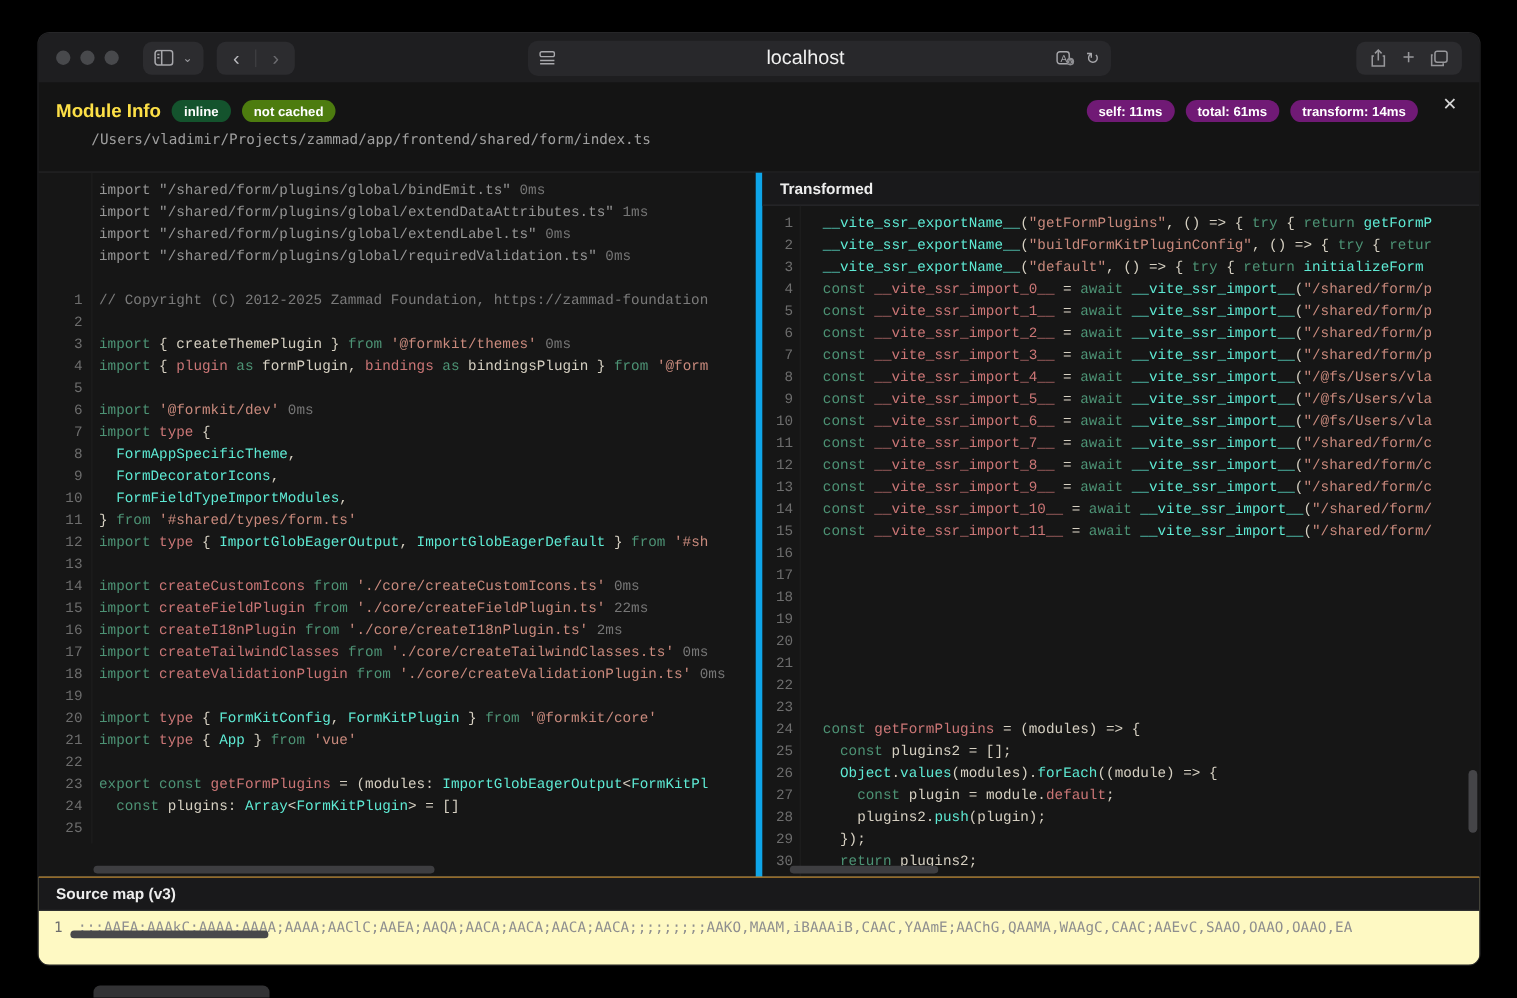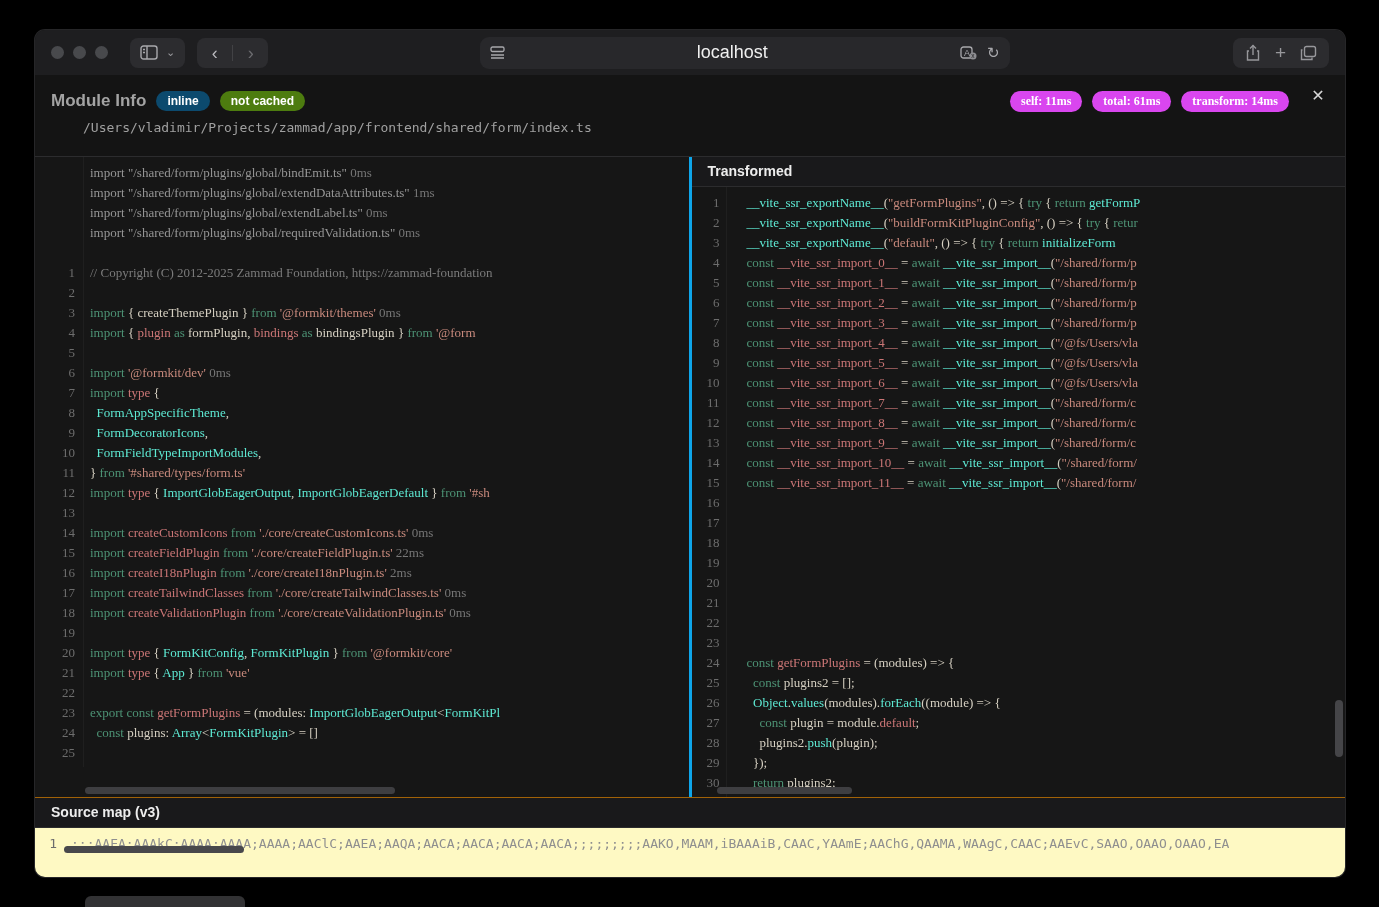--- a/index.html
+++ b/index.html
@@ -29,40 +29,40 @@
   .tb-icon { color:#9fa0a4; display:inline-flex; align-items:center; }
   .tb-right { display:flex; align-items:center; gap:14px; background:#2c2c2f;
               border-radius:8px; height:30px; padding:0 12px; margin-left:12px; color:#97979b; }
   .reload { font-size:15px; color:#a8a8ac; margin-left:10px; }
   svg.ic { display:block; }
 
   
   .page { height:802px; background:#141414; display:flex; flex-direction:column; }
   .page-header { position:relative; padding:16px 16px 0 16px; height:81px; flex:none; }
   .title-row { display:flex; align-items:center; gap:10px; }
-  .page-title { font-size:17px; font-weight:bold; color:#a3a3a3; }
+  .page-title { font-size:17px; font-weight:bold; color:#fde047; }
   .pill { border-radius:999px; font-size:12px; font-weight:bold; color:#fff;
           padding:3px 11px; }
   .timings { position:absolute; top:16px; right:56px; display:flex; gap:10px; }
-  .timing { background:#d946ef; color:#fff; font-size:12px; font-weight:bold;
-            border-radius:999px; padding:3px 11px;font-family:Liberation Serif, serif; }
+  .timing { background:#701a75; color:#fff; font-size:12px; font-weight:bold;
+            border-radius:999px; padding:3px 11px; }
   .close-btn { position:absolute; top:10px; right:16px; font-size:16px; color:#d6d6d6;
                width:22px; height:22px; text-align:center; line-height:22px; cursor:default; }
   .file-path { margin-top:9px; font-family:"DejaVu Sans Mono", monospace;
                font-size:13px; color:#a0a0a0;margin-left:32px; }
 
   
   .panels { display:flex; height:641px; border-top:1px solid #2c2c2e; flex:none; }
   .panel { flex:1; min-width:0; position:relative; overflow:hidden; background:#161616; }
-  .panel + .panel { border-left:3px solid #0ea5e9; }
+  .panel + .panel { border-left:6px solid #0ea5e9; }
   .panel-title { height:30px; line-height:29px; padding:0 16px; font-size:14px;
                  font-weight:bold; color:#ededed; border-bottom:1px solid #2c2c2e;
                  background:#19191b; }
   .code { position:relative; height:610px; overflow:hidden; padding-top:6px;
-          font-family:Liberation Serif, serif; font-size:13px; }
+          font-family:Liberation Mono, monospace; font-size:13px; }
   .gutline { position:absolute; left:48px; top:0; bottom:0; width:1px; background:#1f1f1f; }
   .cl { display:flex; height:20px; line-height:20px; white-space:pre; }
   .ln { flex:none; width:40px; text-align:right; color:#6d6d6d; }
   .ct { flex:1; min-width:0; overflow:hidden; padding-left:15px; color:#d6d0c2; }
   .code.gut-sm .ln { width:28px; }
   .code.gut-sm .ct { padding-left:27px; }
   .code.gut-xs .ln { width:22px; }
   .code.gut-xs .ct { padding-left:14px; }
 
   
@@ -155,21 +155,21 @@
           </svg>
         </span>
       </div>
     </div>
 
     <div class="page">
 
       <div class="page-header">
         <div class="title-row">
           <span class="page-title">Module Info</span>
-          <span class="pill" style="background:#0c4a6e">inline</span>
+          <span class="pill" style="background:#14532d">inline</span>
           <span class="pill" style="background:#4d7c0f">not cached</span>
         </div>
         <div class="timings">
           <span class="timing">self: 11ms</span>
           <span class="timing">total: 61ms</span>
           <span class="timing">transform: 14ms</span>
         </div>
         <span class="close-btn">✕</span>
         <div class="file-path">/Users/vladimir/Projects/zammad/app/frontend/shared/form/index.ts</div>
       </div>

